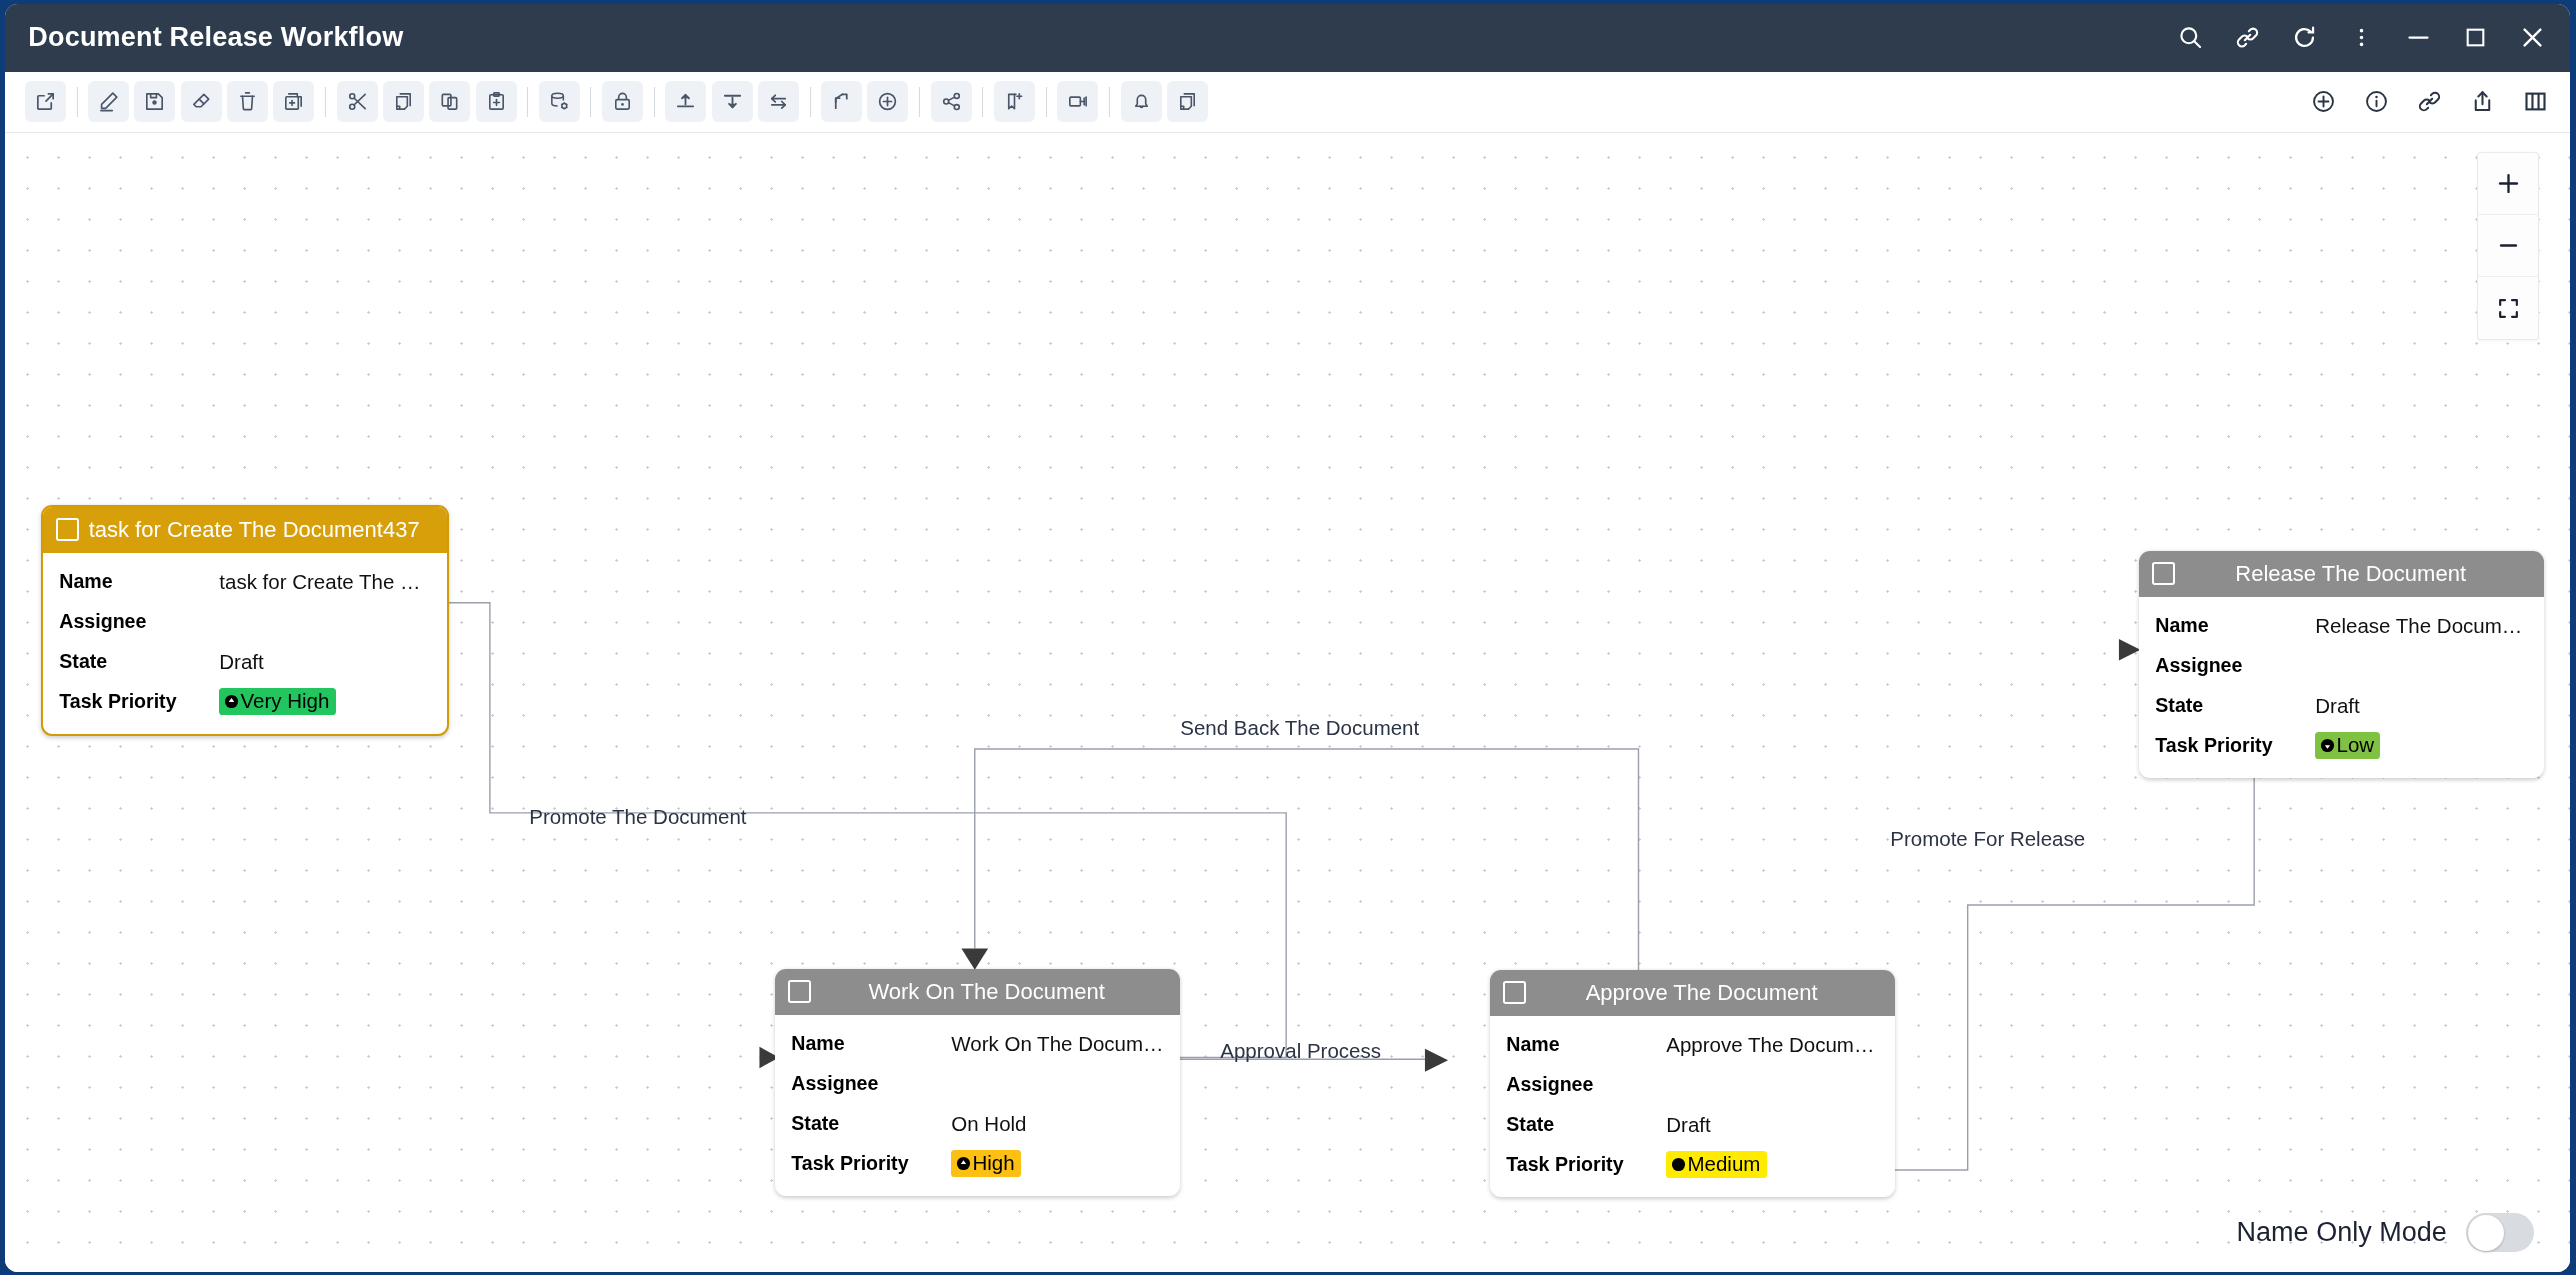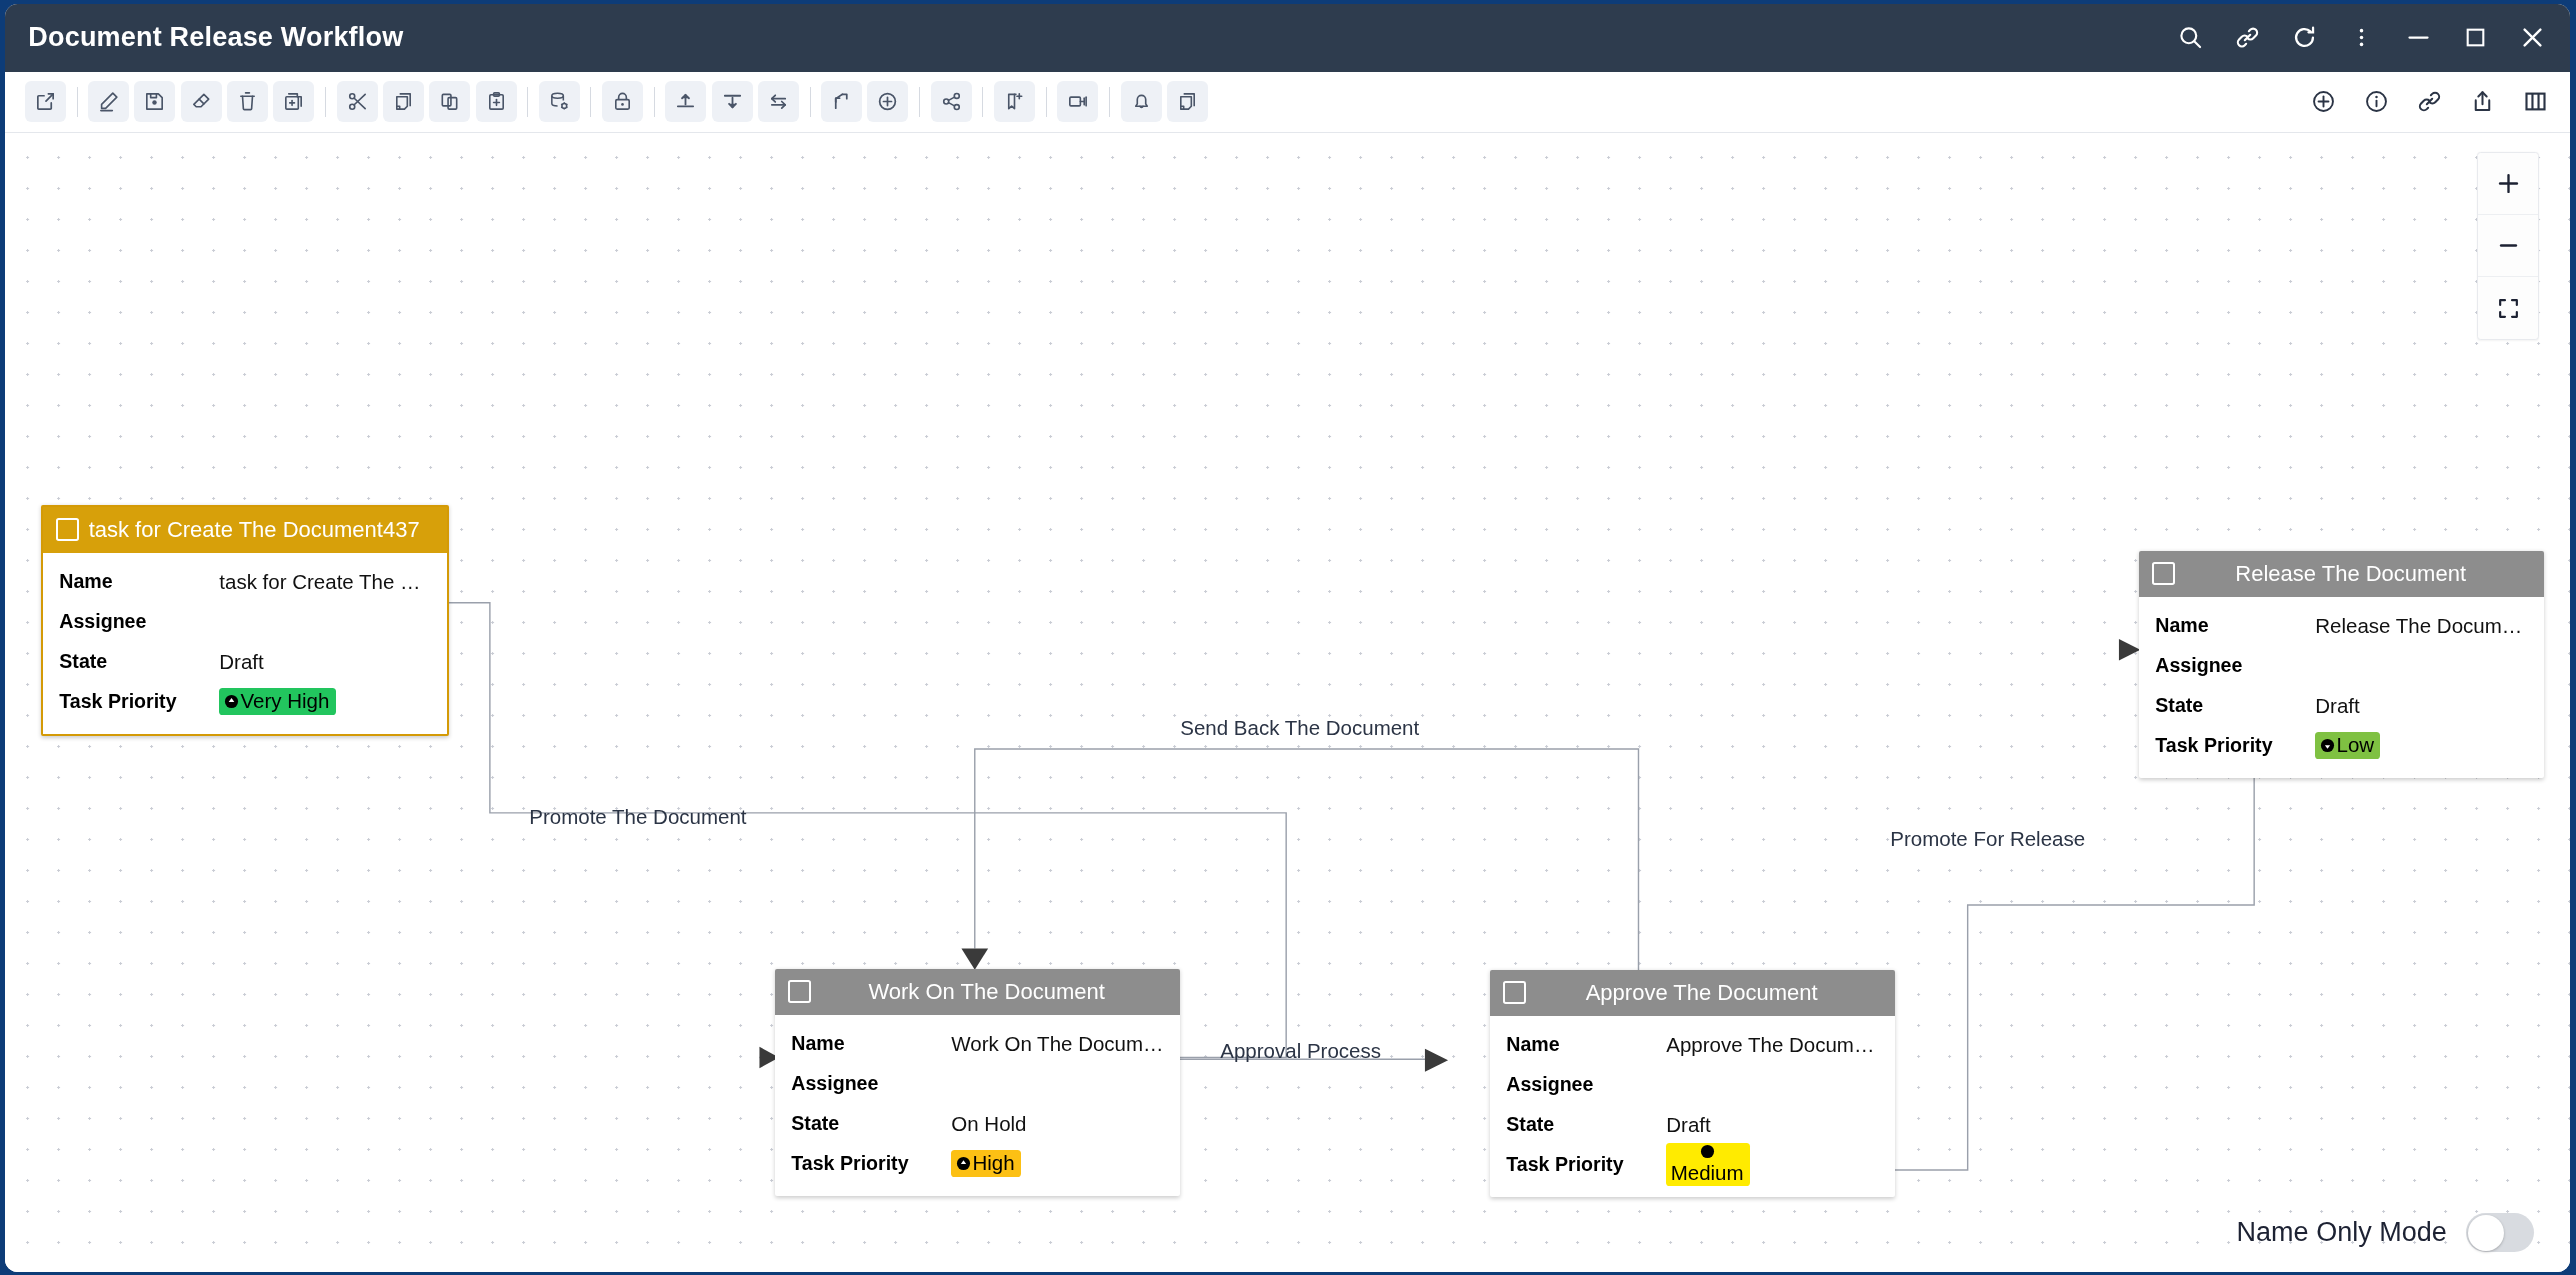--- a/index.html
+++ b/index.html
@@ -107,21 +107,21 @@
     height: 62px;
     display: flex; align-items: center; justify-content: center;
     color: #1d2233;
     border-bottom: 0.9px solid #edeff2;
   }
   .zoom-btn:last-child { border-bottom: none; }
 
   
   .node {
     position: absolute;
-    border-radius: 2px;
+    border-radius: 11px;
     background: #ffffff;
     box-shadow: 0 1.8px 4.4px rgba(0,0,0,.20);
     overflow: hidden;
     z-index: 20;
   }
   .node-head {
     height: 46px;
     display: flex;
     align-items: center;
     padding: 0 12.5px;
@@ -628,21 +628,21 @@
         <div class="node-row">
           <div class="node-key">Assignee</div>
           <div class="node-val"></div>
         </div>
         <div class="node-row">
           <div class="node-key">State</div>
           <div class="node-val">Draft</div>
         </div>
         <div class="node-row">
           <div class="node-key">Task Priority</div>
-          <div class="pill" style="background: rgb(255, 235, 0); flex-direction: column;">
+          <div class="pill" style="background: rgb(255, 235, 0);">
             <span class="dot">
               <svg width="15" height="15" viewBox="0 0 16 16">
                   <circle cx="8" cy="8" r="7" fill="#000"></circle>
                 </svg>
             </span>
             <span>Medium</span>
           </div>
         </div>
       </div>
     </div>

